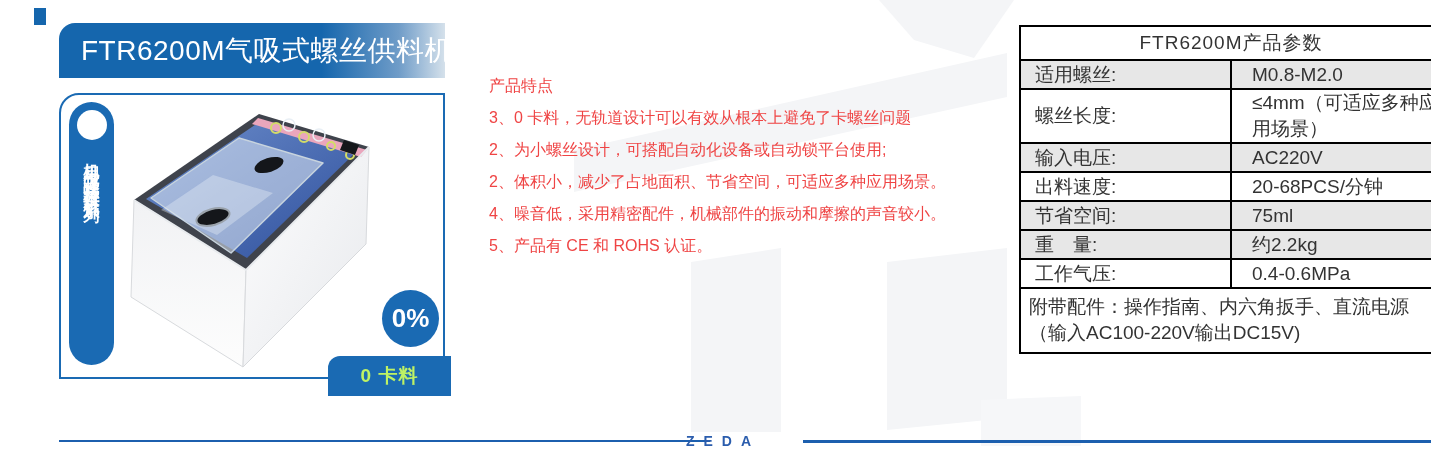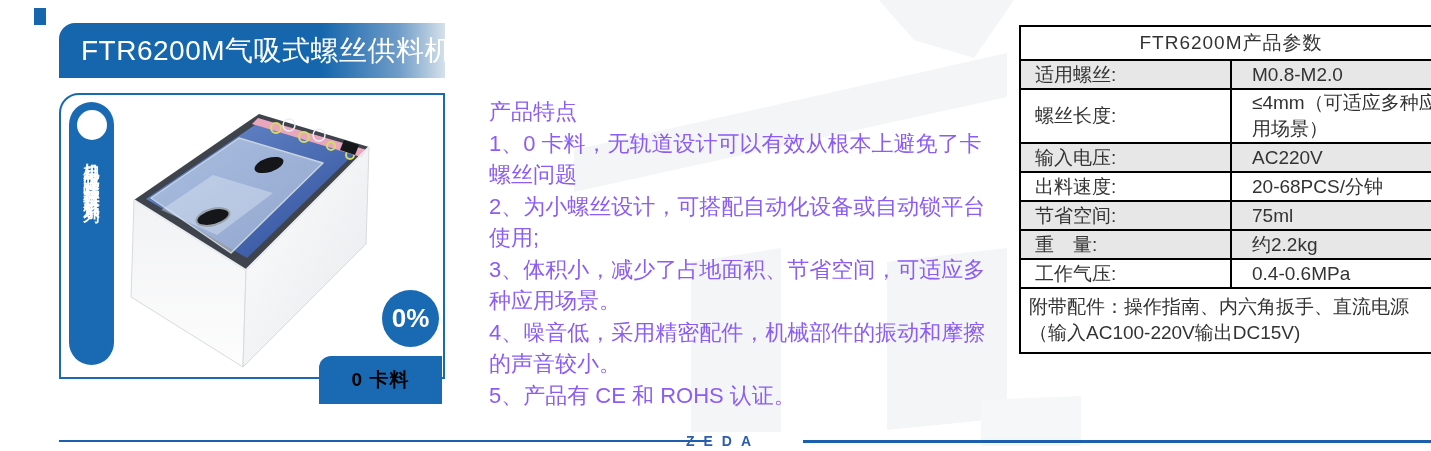--- a/index.html
+++ b/index.html
@@ -50,30 +50,30 @@
     line-height:1;
   }
 
   .badge-circle {
     position:absolute; left:321px; top:195px; width:57px; height:57px;
     background:#1a6ab3; border-radius:50%;
     display:flex; align-items:center; justify-content:center;
     color:#ffffff; font-size:26px; font-weight:bold;
   }
   .badge-bar {
-    position:absolute; left:258px; top:261px; width:123px; height:48px;
+    position:absolute; left:267px; top:261px; width:123px; height:40px;
     background:#1a6ab3; border-radius:12px 0 0 0;
     display:flex; align-items:center; justify-content:center;
-    color:#000000; font-size:19px; font-weight:bold; letter-spacing:1px;
+    color:#bef264; font-size:19px; font-weight:bold; letter-spacing:1px;
   }
 
   
   .features {
-    position:absolute; left:455px; top:96px; width:500px;
-    color:#8b5cf6; font-size:22px; line-height:31px;
+    position:absolute; left:455px; top:70px; width:500px;
+    color:#ef4444; font-size:16px; line-height:31px;
   }
   .features p { margin:0 0 1px 0; }
 
   
   .spec-table {
     position:absolute; left:985px; top:25px; width:424px;
     border-collapse:collapse; table-layout:fixed;
     color:#333333; font-size:19px;
   }
   .spec-table th, .spec-table td { border:2px solid #000000; }
@@ -174,23 +174,23 @@
       <span>0%</span>
     </div>
 
     <div class="badge-bar">
       <span>0 卡料</span>
     </div>
   </div>
 
   <div class="features">
     <p>产品特点</p>
-    <p>1、0 卡料，无轨道设计可以有效从根本上避免了卡螺丝问题</p>
+    <p>3、0 卡料，无轨道设计可以有效从根本上避免了卡螺丝问题</p>
     <p>2、为小螺丝设计，可搭配自动化设备或自动锁平台使用;</p>
-    <p>3、体积小，减少了占地面积、节省空间，可适应多种应用场景。</p>
+    <p>2、体积小，减少了占地面积、节省空间，可适应多种应用场景。</p>
     <p>4、噪音低，采用精密配件，机械部件的振动和摩擦的声音较小。</p>
     <p>5、产品有 CE 和 ROHS 认证。</p>
   </div>
 
   <table class="spec-table">
     <tbody>
         <tr>
       <th colspan="2">FTR6200M产品参数</th>
     </tr>
     <tr class="alt">

